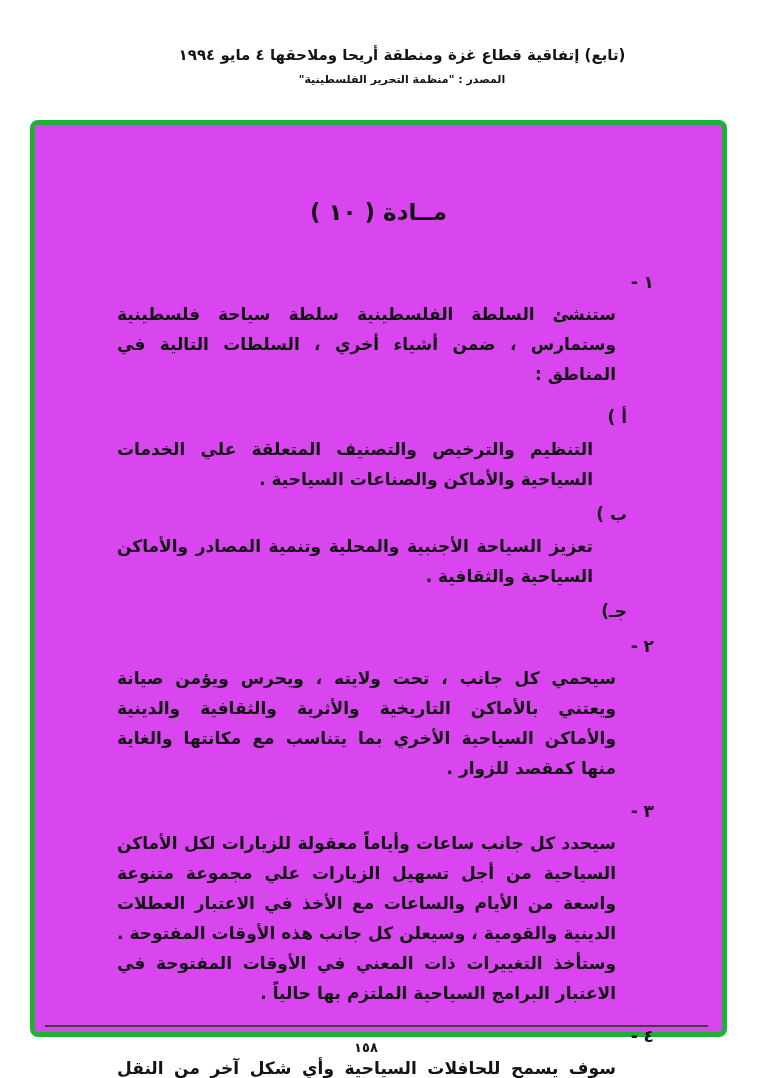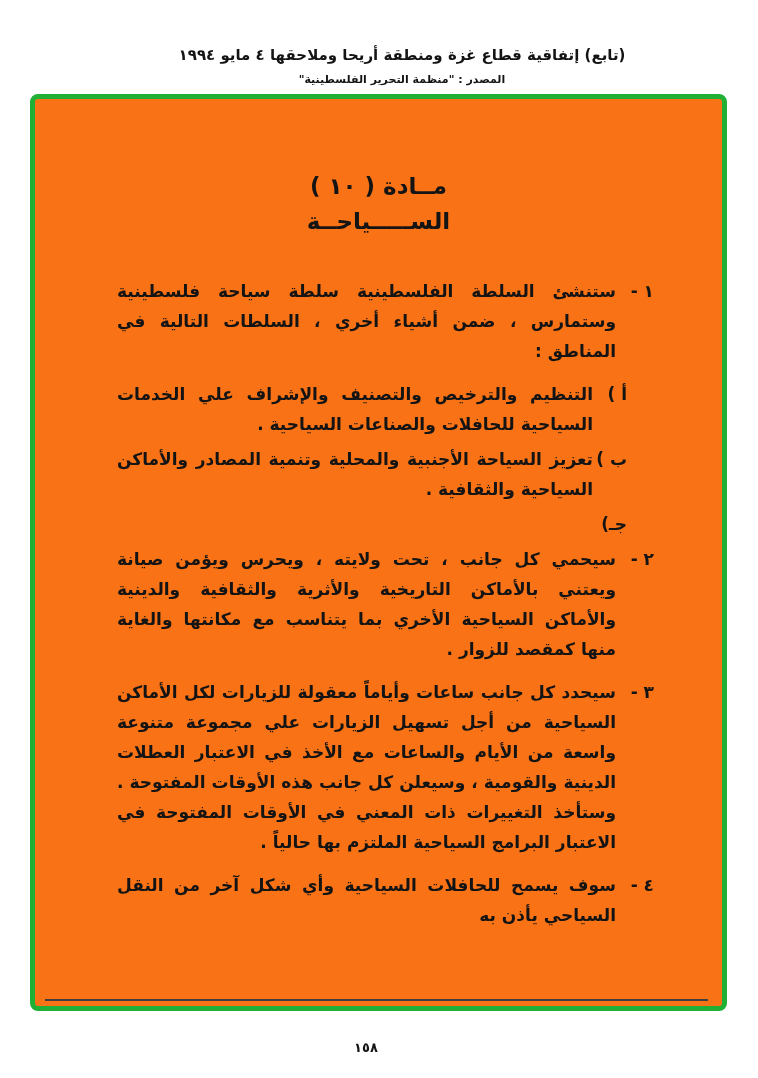--- a/index.html
+++ b/index.html
@@ -33,26 +33,26 @@
   }
   .hdr-l2{
     margin-top:9px;
     font-size:11px;
     font-weight:bold;
   }
   
   .frame{
     position:absolute;
     left:30px;
-    top:94px;
+    top:120px;
     width:697px;
     height:917px;
     border:5px solid var(--green);
     border-radius:8px;
-    background:#f97316;
+    background:#d946ef;
   }
   .page-edge-line{
     position:absolute;
     left:10px;
     right:14px;
     bottom:5px;
     height:2px;
     background:var(--edge);
   }
   
@@ -86,20 +86,21 @@
     display:flex;
     margin-bottom:13px;
   }
   .para .marker{
     flex:0 0 38px;
     white-space:nowrap;
   }
   .para .ptext{
     flex:1;
     text-align:justify;
+    margin-top:32px;
   }
   .para.sub{
     padding-right:27px;
     margin-bottom:5px;
   }
   .para.sub .marker{
     flex:0 0 34px;
   }
   
   .page-number{
@@ -119,33 +120,32 @@
 
 <div class="hdr" dir="rtl">
   <div class="hdr-l1">(تابع) إتفاقية قطاع غزة ومنطقة أريحا وملاحقها ٤ مايو ١٩٩٤</div>
   <div class="hdr-l2">المصدر :  "منظمة التحرير الفلسطينية"</div>
 </div>
 
 <div class="frame">
 
   <div class="title-block" dir="rtl">
     <div class="title-line1">مــادة ( ١٠ )</div>
-    <div class="title-line2">الســـــياحــة</div>
   </div>
 
   <div class="content" dir="rtl">
 
     <div class="para">
       <span class="marker">١ -</span>
       <span class="ptext">ستنشئ السلطة الفلسطينية سلطة سياحة فلسطينية وستمارس ، ضمن أشياء أخري ، السلطات التالية في المناطق :</span>
     </div>
 
     <div class="para sub">
       <span class="marker">أ )</span>
-      <span class="ptext">التنظيم والترخيص والتصنيف والإشراف علي الخدمات السياحية للحافلات والصناعات السياحية .</span>
+      <span class="ptext">التنظيم والترخيص والتصنيف المتعلقة علي الخدمات السياحية والأماكن والصناعات السياحية .</span>
     </div>
 
     <div class="para sub">
       <span class="marker">ب )</span>
       <span class="ptext">تعزيز السياحة الأجنبية والمحلية وتنمية المصادر والأماكن السياحية والثقافية .</span>
     </div>
 
     <div class="para sub">
       <span class="marker">جـ)</span>
     </div>

